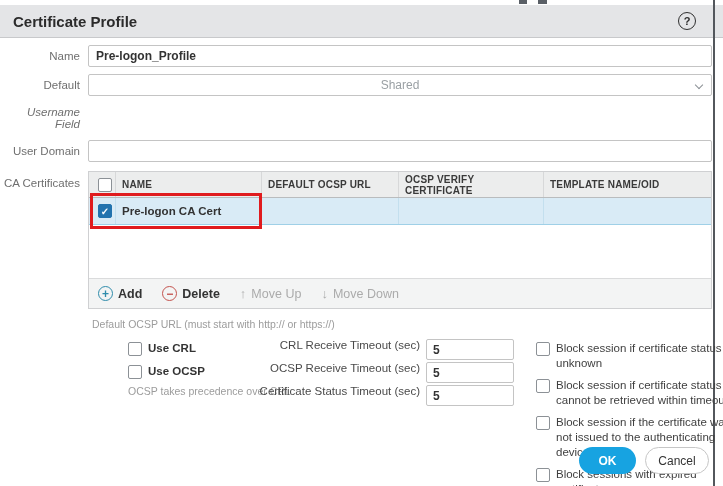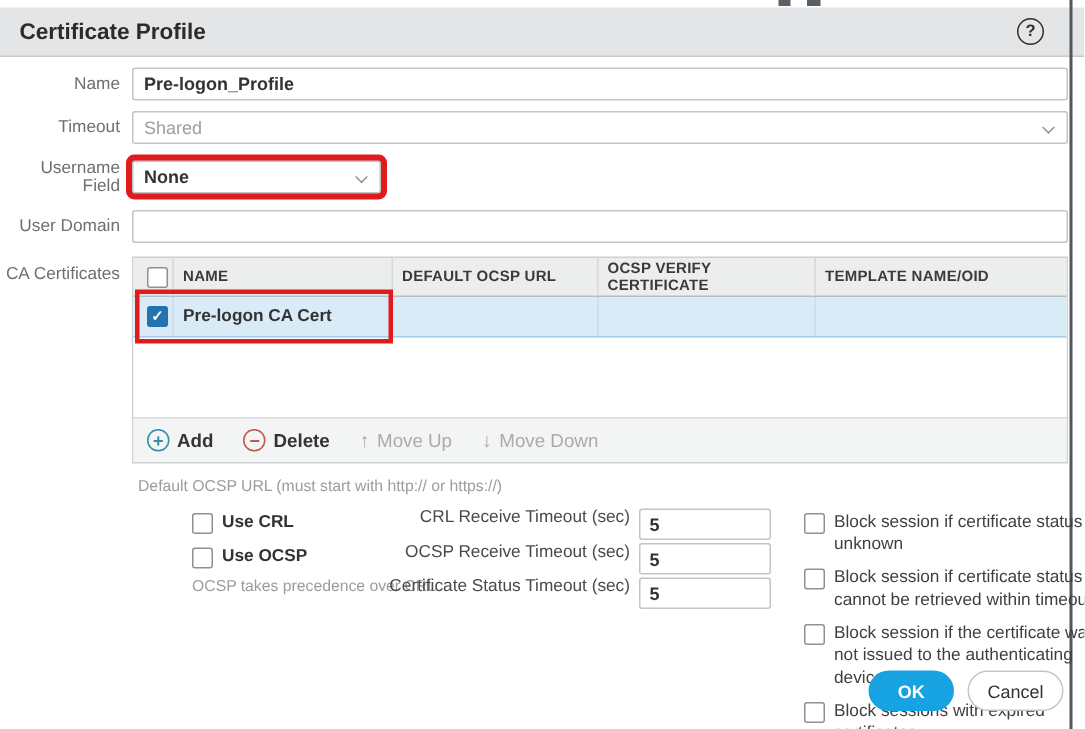--- a/index.html
+++ b/index.html
@@ -21,29 +21,29 @@
           font-size:11px; font-weight:700; color:#2f2f2f; cursor:pointer; }
 
   .form { padding-right:11px; }
   .row { display:flex; align-items:center; margin-top:7px; }
   .row .lbl { flex:0 0 88px; text-align:right; padding-right:8px; font-size:11.5px; color:#6f6f6f; }
   .field { flex:1; display:flex; }
 
   input.txt { width:100%; height:22px; border:1px solid #c4c4c4; border-radius:2px; padding:0 7px;
               font-size:12px; font-weight:700; color:#333; font-family:inherit; outline:none; background:#fff; }
   .select { position:relative; height:22px; border:1px solid #c4c4c4; border-radius:2px; background:#fff;
-            display:flex; align-items:center; padding:0 7px; font-size:12px; cursor:pointer; }
+            display:flex; align-items:center; padding:0 7px; font-size:12px; cursor:pointer;justify-content:center; }
   .select .val { font-weight:700; color:#333; }
   .select.disabled .val { font-weight:400; color:#9aa0a4; }
   .select.full { flex:1; }
   .select.narrow { width:166px; box-shadow:0 0 0 4px #e01b1e; }
   .chev { position:absolute; right:9px; top:7px; width:6px; height:6px;
           border-right:1.5px solid #8b9095; border-bottom:1.5px solid #8b9095; transform:rotate(45deg); }
 
-  .row.username { margin-top:10px; }
+  .row.username { margin-top:10px;font-style:italic; }
   .row.userdomain { margin-top:10px; }
 
   .ca-row { align-items:flex-start; margin-top:9px; }
   .ca-row .lbl { padding-top:6px; }
 
   .table-wrap { flex:1; border:1px solid #cfd0d2; position:relative; }
   .thead { display:flex; height:26px; background:#eceded; border-bottom:1px solid #b9bcbe; align-items:stretch; }
   .th { font-size:10px; font-weight:700; color:#3a3a3a; padding-left:6px; letter-spacing:.2px;
         display:flex; align-items:center; border-left:1px solid #d7d8d9; }
   .c-check { flex:0 0 26px; display:flex; align-items:center; justify-content:center; border-left:none; }
@@ -114,37 +114,31 @@
   <div class="form">
 
     <div class="row">
       <span class="lbl">Name</span>
       <div class="field">
         <input class="txt" type="text" value="Pre-logon_Profile" style="">
       </div>
     </div>
 
     <div class="row">
-      <span class="lbl">Timeout</span>
+      <span class="lbl">Default</span>
       <div class="field">
         <div class="select full disabled">
           <span class="val">Shared</span>
           <span class="chev"></span>
         </div>
       </div>
     </div>
 
     <div class="row username">
       <span class="lbl">Username Field</span>
-      <div class="field">
-        <div class="select narrow">
-          <span class="val">None</span>
-          <span class="chev"></span>
-        </div>
-      </div>
     </div>
 
     <div class="row userdomain">
       <span class="lbl">User Domain</span>
       <div class="field">
         <input class="txt" type="text" value="" style="">
       </div>
     </div>
 
     <div class="row ca-row">

